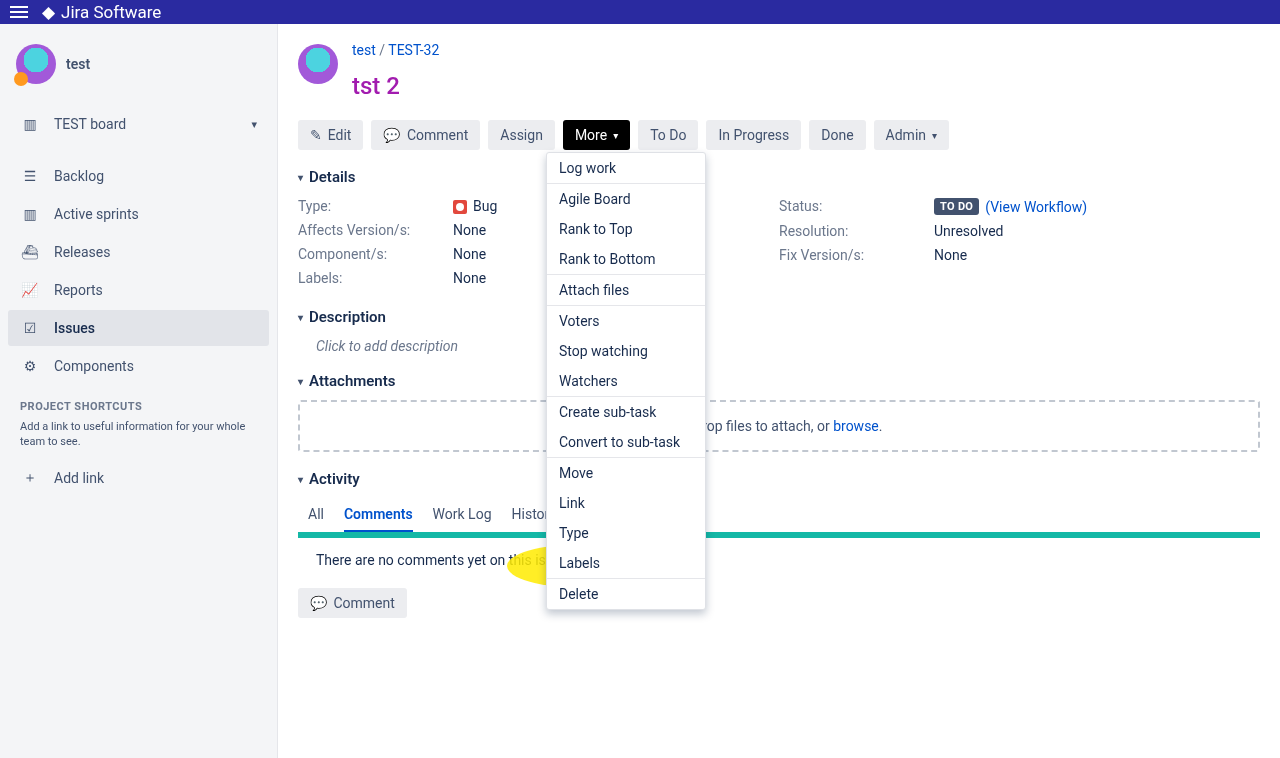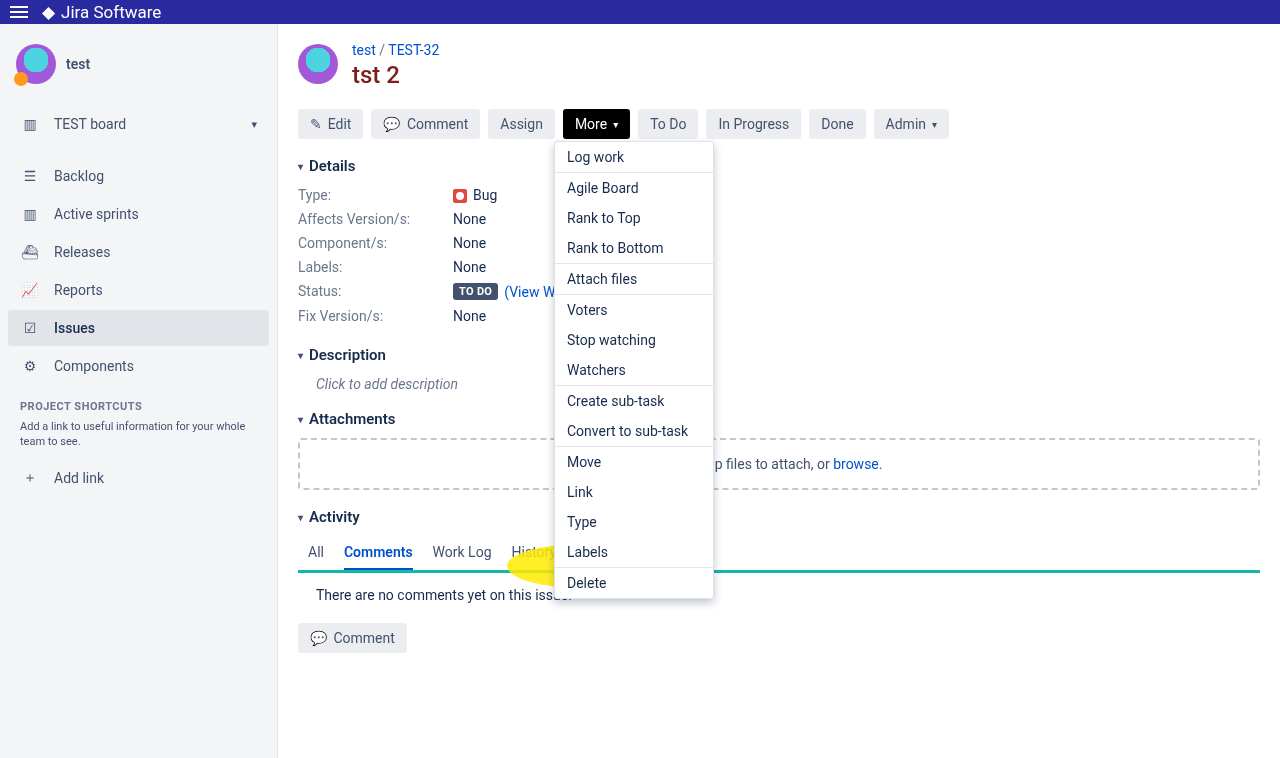--- a/index.html
+++ b/index.html
@@ -19,44 +19,44 @@
 .nav-item .chev { margin-left:auto; font-size:11px; }
 .nav-section-title { font-size:11px; font-weight:700; color:#6B778C; letter-spacing:.5px; padding:14px 12px 6px; }
 .nav-help { font-size:11px; color:#42526E; padding:0 12px 10px; line-height:1.4; }
 .addlink { display:flex; align-items:center; gap:14px; padding:8px 12px; color:#42526E; cursor:pointer; }
 .icon { width:20px; height:20px; display:inline-flex; align-items:center; justify-content:center; color:#42526E; }
 .main { flex:1; padding:18px 20px; position:relative; overflow:auto; }
 .issue-header { display:flex; gap:14px; }
 .issue-avatar { width:40px; height:40px; border-radius:50%; background:radial-gradient(circle at 50% 40%,#4cd3e0 0 40%,#a259d9 40% 100%); margin-top:2px; }
 .breadcrumb { font-size:14px; color:#6B778C; }
 .breadcrumb a { color:#0052CC; text-decoration:none; }
-.issue-title { font-size:24px; font-weight:500; color:#7f1d1d; margin-top:3px; }
+.issue-title { font-size:24px; font-weight:500; color:#a21caf; margin-top:14px; }
 .toolbar { display:flex; gap:8px; margin-top:20px; flex-wrap:wrap; position:relative; }
 .btn { background:#ecedf0; border:none; border-radius:3px; padding:7px 12px; font-size:14px; color:#42526E; cursor:pointer; display:inline-flex; align-items:center; gap:6px; }
 .btn.active { background:#000000; color:#fff; }
 .btn .caret { font-size:10px; }
-.dropdown { position:absolute; top:32px; left:256px; width:160px; background:#fff; border:1px solid #dfe1e6; border-radius:3px; box-shadow:0 4px 8px rgba(9,30,66,.25); z-index:10; }
+.dropdown { position:absolute; top:32px; left:248px; width:160px; background:#fff; border:1px solid #dfe1e6; border-radius:3px; box-shadow:0 4px 8px rgba(9,30,66,.25); z-index:10; }
 .dropdown-item { padding:7px 12px; font-size:14px; color:#172B4D; cursor:pointer; }
 .dropdown-sep { height:1px; background:#e5e6ea; }
 .section { margin-top:18px; }
 .section-head { display:flex; align-items:center; gap:6px; font-weight:600; color:#172B4D; font-size:15px; }
 .collapse-caret { font-size:10px; color:#42526E; }
-.details-grid { display:flex; margin-top:8px;flex-direction:column; }
+.details-grid { display:flex; margin-top:8px; }
 .details-col { flex:1; }
 .detail-row { display:flex; padding:4px 0; }
 .detail-label { width:155px; color:#6B778C; font-size:14px; }
 .detail-val { color:#172B4D; font-size:14px; display:flex; align-items:flex-end; gap:6px; }
 .bug-icon { width:14px; height:14px; background:#E2483D; border-radius:2px; display:inline-block; position:relative; }
 .bug-icon::after { content:""; position:absolute; inset:3px; border-radius:50%; background:#fff; }
 .prio-icon { color:#FF8B00; font-weight:700; }
 .status-badge { background:#42526E; color:#fff; font-size:11px; font-weight:700; padding:2px 6px; border-radius:3px; letter-spacing:.3px; }
 .link { color:#0052CC; cursor:pointer; }
 .desc-placeholder { font-style:italic; color:#6B778C; margin-top:12px; padding-left:18px; }
 .attach-zone { border:2px dashed #c1c7d0; border-radius:3px; padding:16px; text-align:center; color:#42526E; margin-top:10px; position:relative; }
-.tabs { display:flex; gap:20px; margin-top:10px; padding:0 10px; border-bottom:3px solid #14b8a6; }
+.tabs { display:flex; gap:20px; margin-top:10px; padding:0 10px; border-bottom:6px solid #14b8a6; }
 .tab { padding:8px 0; color:#42526E; cursor:pointer; font-size:14px; }
 .tab.active { color:#0052CC; font-weight:600; border-bottom:2px solid #0052CC; }
 .no-comments { padding:14px 0 0 18px; color:#172B4D; }
 .comment-btn { margin-top:20px; }
 .highlight { position:absolute; width:150px; height:44px; background:#ffeb00; border-radius:50%; opacity:.85; z-index:5; left:229px; top:520px; pointer-events:none; }
 </style>
 </head>
 <body>
 
 <div class="topbar">
@@ -207,20 +207,24 @@
         </div>
         <div class="details-col">
           <div class="detail-row">
               <div class="detail-label">Status:</div>
               <div class="detail-val">
                 <span class="status-badge">TO DO</span> 
                 <span class="link">(View Workflow)</span>
               </div>
             </div>
           <div class="detail-row">
+              <div class="detail-label">Resolution:</div>
+              <div class="detail-val">Unresolved</div>
+            </div>
+          <div class="detail-row">
               <div class="detail-label">Fix Version/s:</div>
               <div class="detail-val">None</div>
             </div>
         </div>
       </div>
     </div>
 
     <div class="section">
       <div class="section-head">
         <span class="collapse-caret">▾</span>

